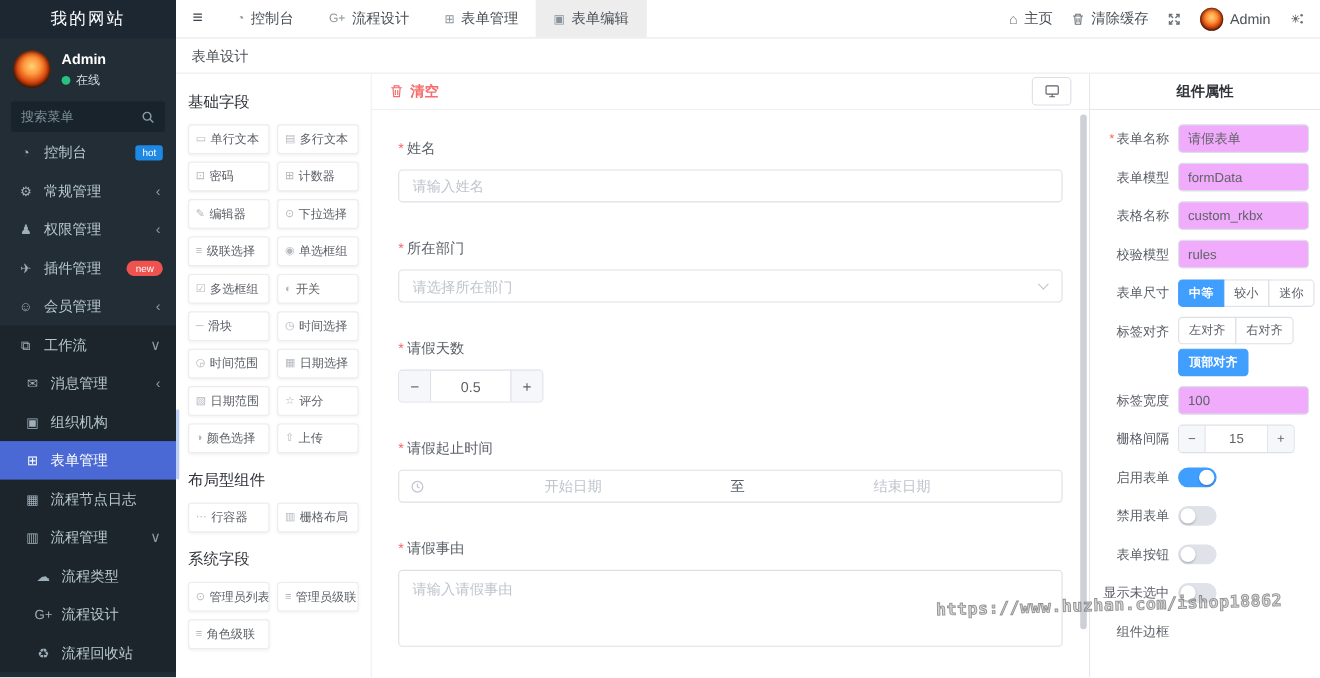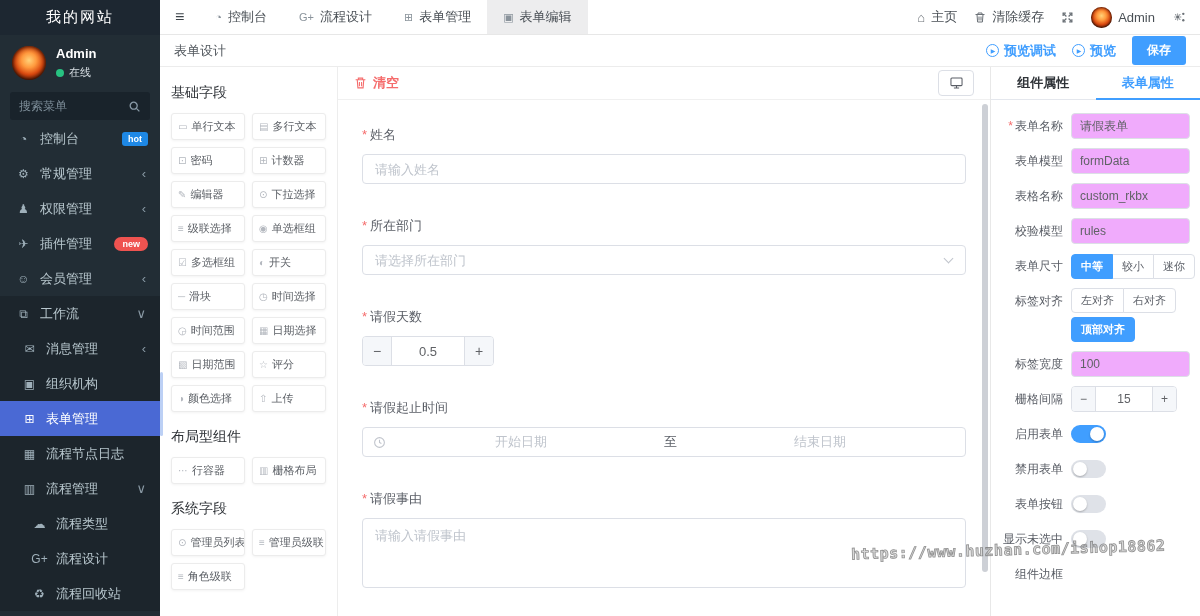--- a/index.html
+++ b/index.html
@@ -19,21 +19,21 @@
 .searchbox{margin:3px 10px 8px;background:#19232b;border-radius:3px;height:28px;display:flex;align-items:center;padding:0 9px;gap:6px}
 .searchbox input{flex:1;background:transparent;border:0;outline:0;color:#cfd8dd;font-size:12px;min-width:0}
 .searchbox input::placeholder{color:#77share8}
 .searchbox input::placeholder{color:#7d8d98}
 .search-icon{flex:none;display:flex;color:#8a9ba8}
 .menu{position:absolute;top:121px;left:0;right:0;bottom:0;overflow:hidden}
 .mi{height:35px;display:flex;align-items:center;padding:0 12px 0 15px;font-size:13px;color:#b8c7ce;cursor:pointer;white-space:nowrap}
 .mi .ic{width:17px;margin-right:8px;font-size:12px;text-align:center;flex:none;color:#9fb0ba}
 .mi .lbl{flex:1;overflow:hidden}
 .mi .chev{font-size:13px;color:#8a9aa5;padding-right:2px}
-.badge{font-size:9px;font-weight:bold;color:#fff;border-radius:3px;padding:2px 6px;line-height:10px}
+.badge{font-size:9px;font-weight:normal;color:#fff;border-radius:3px;padding:2px 6px;line-height:10px}
 .badge.hot{background:#1e88e5}
 .badge.new{background:#ef5350;border-radius:9px;padding:2px 8px}
 .dark-region{background:#1c252c}
 .mi.active{background:#4a69d4;color:#fff}
 .mi.active .ic{color:#fff}
 .mi.lv1{padding-left:21px}
 .mi.lv2{padding-left:31px}
 
 
 .topbar{position:absolute;left:160px;top:0;right:0;height:35px;background:#fff;border-bottom:1px solid #e7e7e7;display:flex;align-items:stretch;font-size:13px;color:#4a5056;z-index:5}
@@ -271,31 +271,20 @@
               <circle cx="18.5" cy="6.5" r="2"></circle>
               <circle cx="18.5" cy="17.5" r="2"></circle>
             </svg>
         </span>
       </div>
     </div>
   </header>
 
   <div class="pagebar">
     <span class="ptitle">表单设计</span>
-    <div class="pagebar-right">
-      <span class="plink">
-        <span class="play">▶</span>
-        <span>预览调试</span>
-      </span>
-      <span class="plink">
-        <span class="play">▶</span>
-        <span>预览</span>
-      </span>
-      <button class="btn-save">保存</button>
-    </div>
   </div>
 
   <section class="palette">
     <div class="psec-title">基础字段</div>
     <div class="pgrid">
       <div class="pitem">
           <span class="pic">▭</span>
           <span>单行文本</span>
         </div>
       <div class="pitem">
@@ -453,21 +442,20 @@
         <div class="flabel"><span class="req">*</span><span>请假事由</span></div>
         <textarea class="ftextarea" placeholder="请输入请假事由" style=""></textarea>
       </div>
     </div>
     <div class="canvas-thumb"></div>
   </section>
 
   <section class="inspector">
     <div class="itabs">
       <div class="itab">组件属性</div>
-      <div class="itab active">表单属性</div>
     </div>
     <div class="ibody">
       <div class="irow">
         <span class="ilabel"><span class="ireq">*</span><span>表单名称</span></span>
         <span class="ictrl"><input class="iinput" value="请假表单" style=""></span>
       </div>
       <div class="irow">
         <span class="ilabel">表单模型</span>
         <span class="ictrl"><input class="iinput" value="formData" style=""></span>
       </div>

